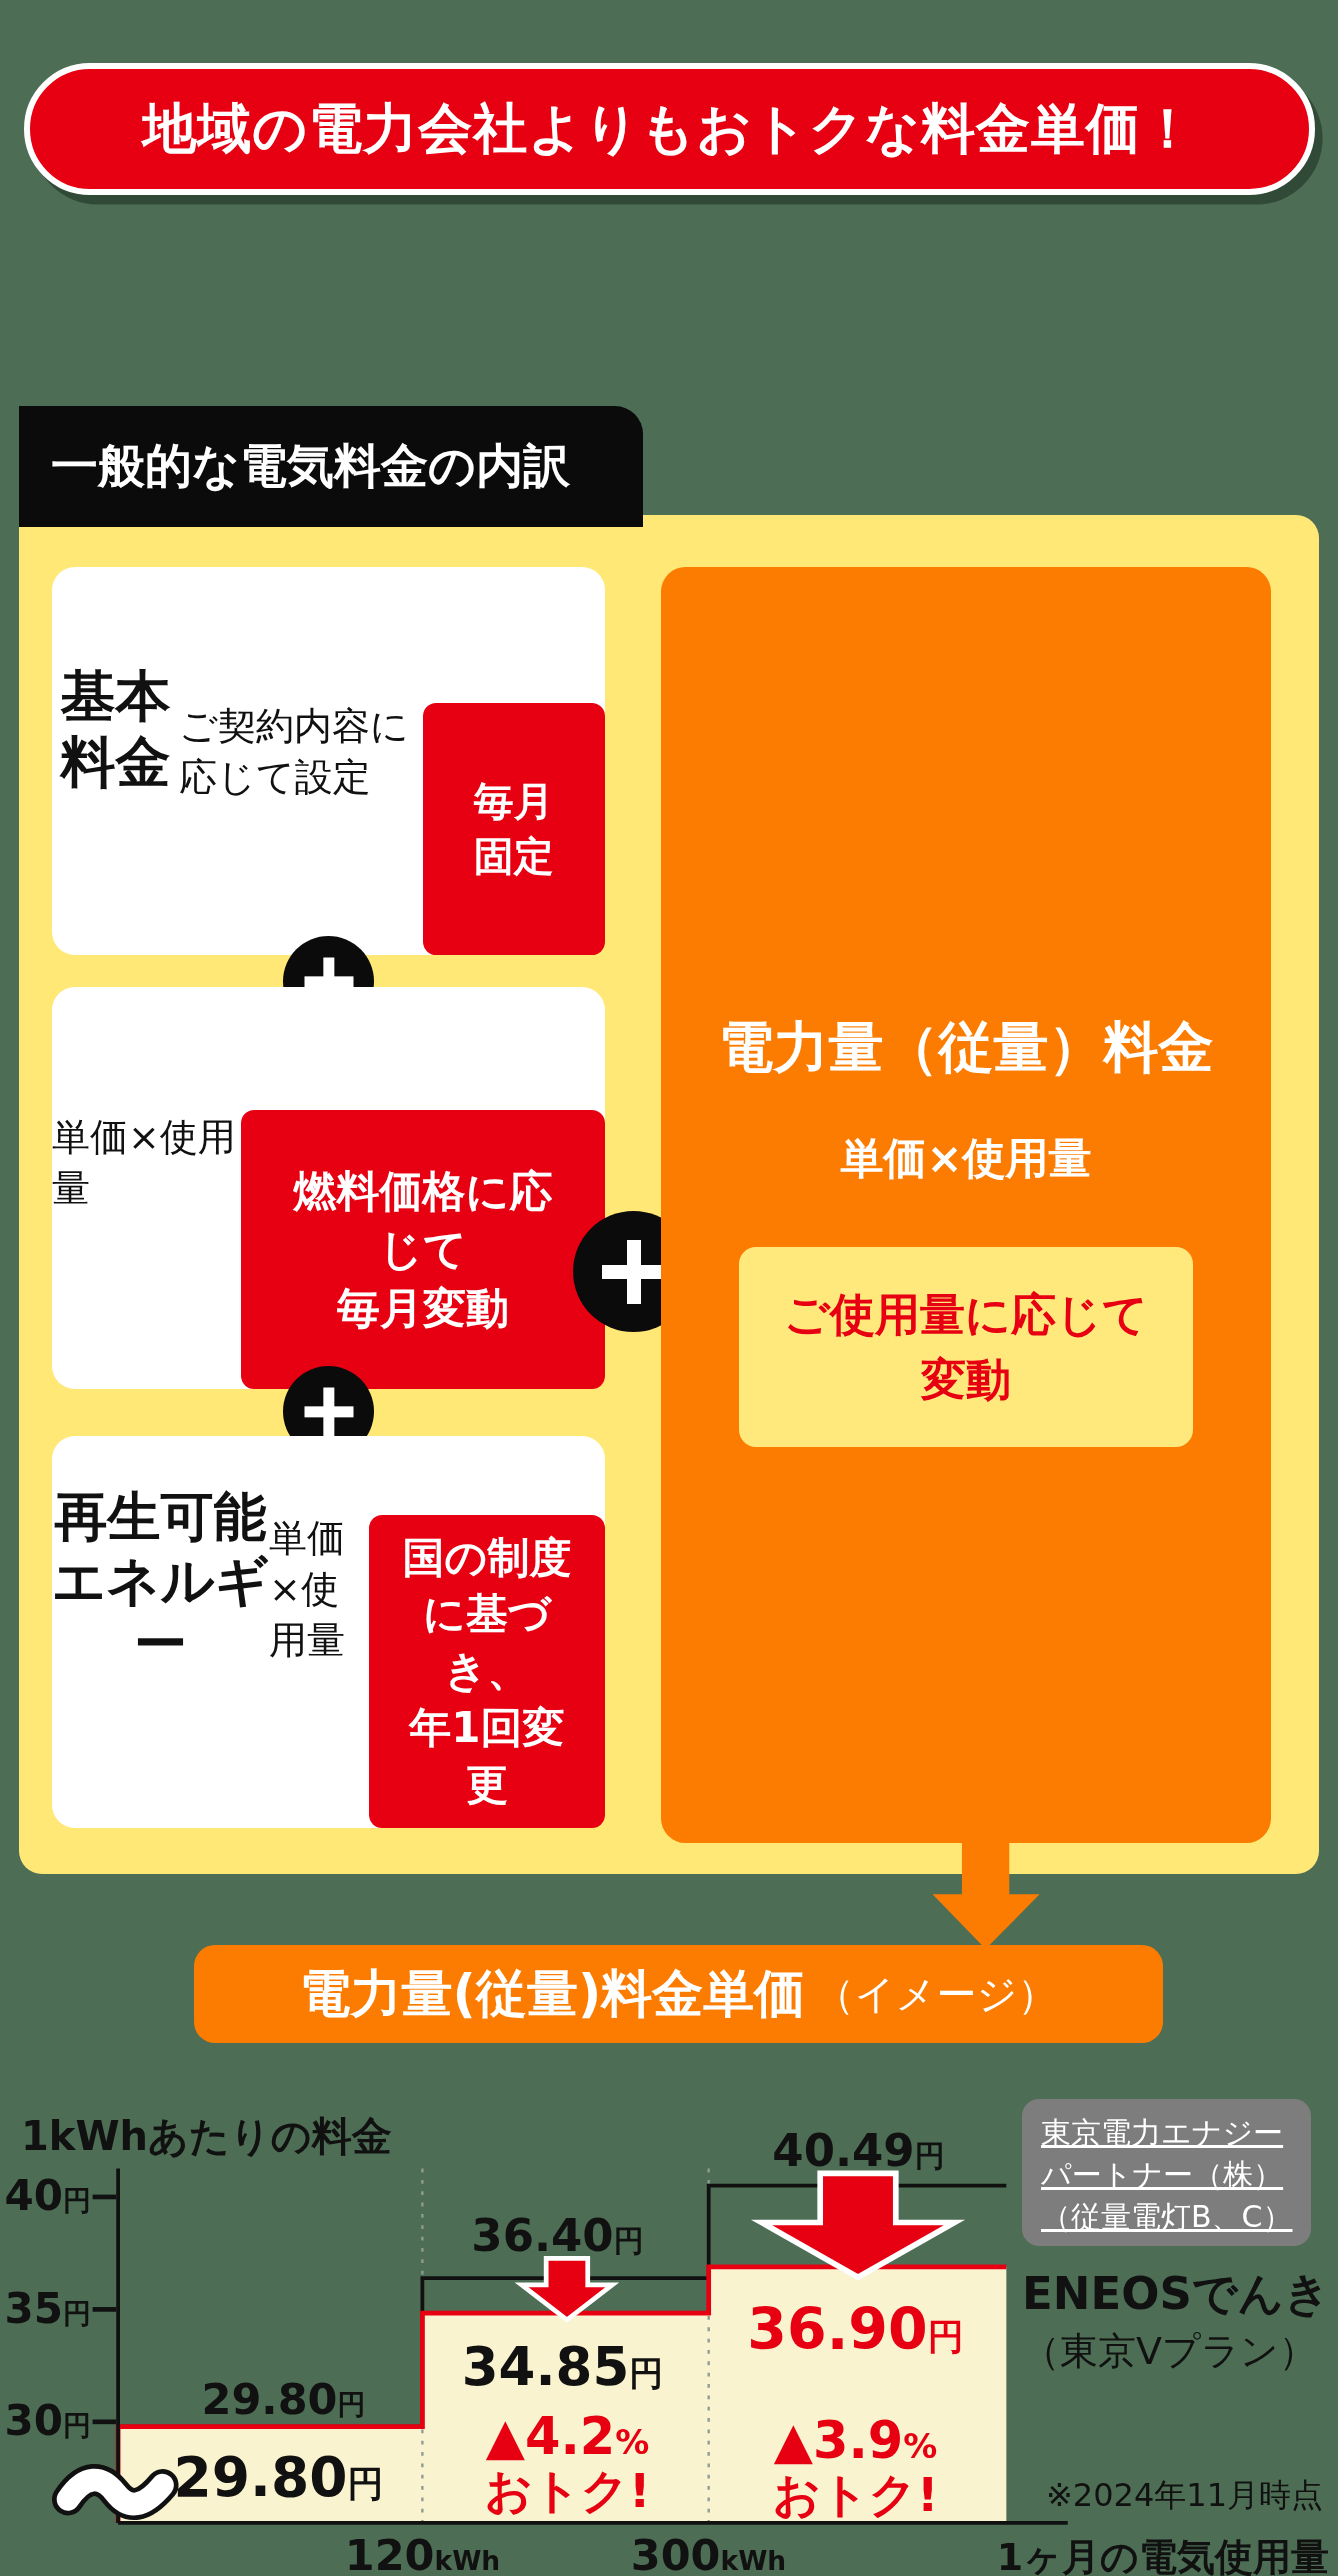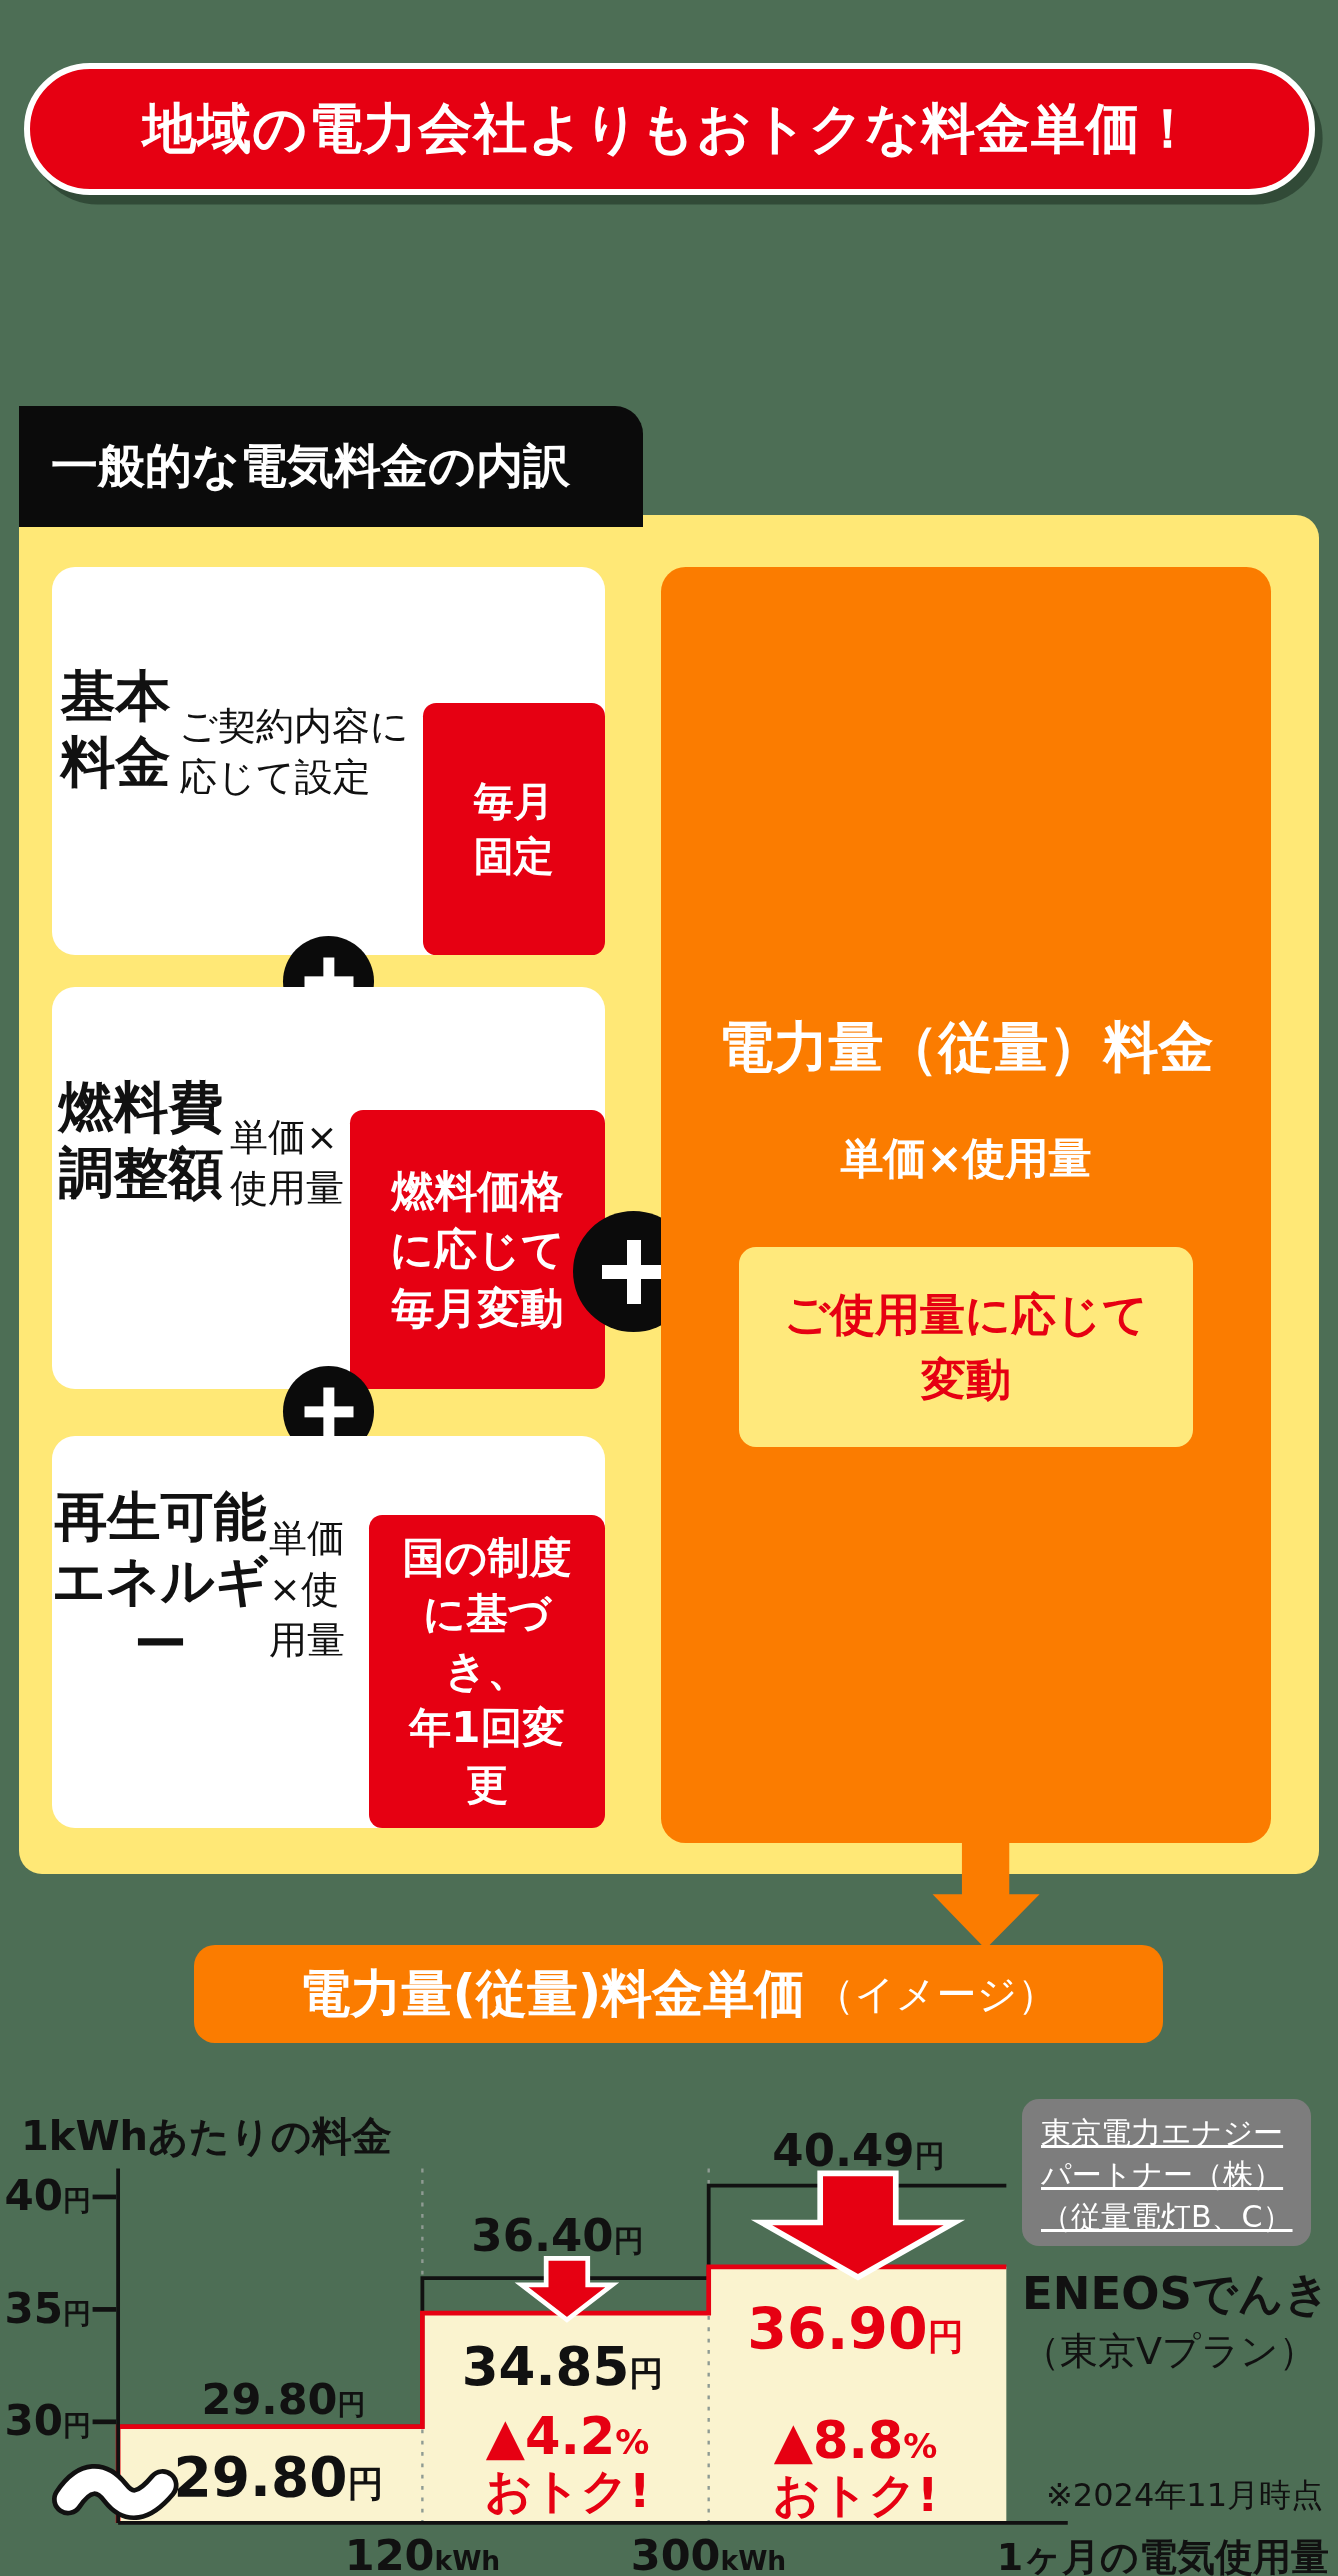--- a/index.html
+++ b/index.html
@@ -76,21 +76,20 @@
   <div class="abs card" style="top:567px;height:388px;padding-top:96px;">
     <div class="card-title">基本料金</div>
     <div class="card-sub">ご契約内容に応じて設定</div>
     <div class="badge-red" style="margin-top:40px;padding:15px 45px;font-size:40px;">
       <span>毎月固定</span>
     </div>
   </div>
   <div class="abs plus small" style="left:283px;top:936px;width:91px;height:91px;"></div>
 
   <div class="abs card" style="top:987px;height:402px;padding-top:87px;">
-    <div class="card-title">燃料費調整額</div>
     <div class="card-sub">単価×使用量</div>
     <div class="badge-red" style="margin-top:36px;padding:13.2px 34px;font-size:43px;line-height:1.35;">
       <span>燃料価格に応じて</span>
       <span>毎月変動</span>
     </div>
   </div>
   <div class="abs plus small" style="left:283px;top:1366px;width:91px;height:91px;"></div>
 
   <div class="abs card" style="top:1436px;height:392px;padding-top:49px;">
     <div class="card-title" style="font-size:53px;">再生可能エネルギー</div>
@@ -164,21 +163,21 @@
       <div class="num" style="font-size:47px;">おトク!</div>
     </div>
 
     <div class="clbl" style="left:745px;top:102px;width:227px;text-align:center;">
       <span class="num" style="font-size:45px;">40.49</span><span class="unit-sm" style="font-size:30px;">円</span>
     </div>
     <div class="clbl red-txt" style="left:723px;top:274px;width:265px;text-align:center;">
       <span class="num" style="font-size:57px;">36.90</span><span class="unit-sm" style="font-size:36px;">円</span>
     </div>
     <div class="clbl red-txt" style="left:723px;top:390px;width:265px;text-align:center;line-height:1.12;">
-      <div><span class="num" style="font-size:51px;">▲8.8</span><span class="num" style="font-size:34px;">%</span></div>
+      <div><span class="num" style="font-size:51px;">▲3.9</span><span class="num" style="font-size:34px;">%</span></div>
       <div class="num" style="font-size:47px;">おトク!</div>
     </div>
 
     <div class="clbl" style="left:328px;top:508px;width:189px;text-align:center;">
       <span class="num" style="font-size:43px;">120</span><span class="unit-sm" style="font-size:26.5px;">kWh</span>
     </div>
     <div class="clbl" style="left:614px;top:508px;width:189px;text-align:center;">
       <span class="num" style="font-size:43px;">300</span><span class="unit-sm" style="font-size:26.5px;">kWh</span>
     </div>
     <div class="clbl" style="left:983px;top:510px;width:346px;text-align:right;font-size:38px;font-weight:bold;">1ヶ月の電気使用量</div>

